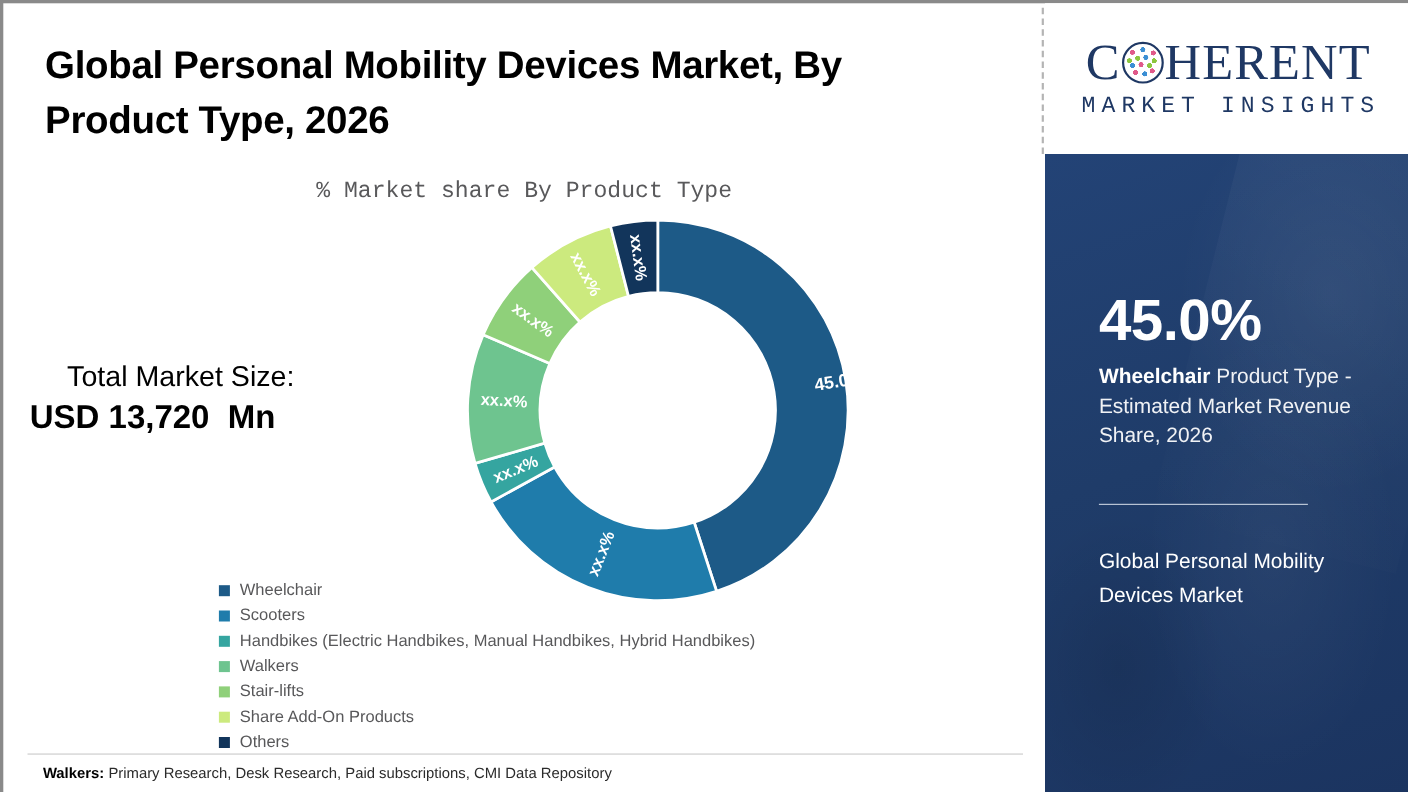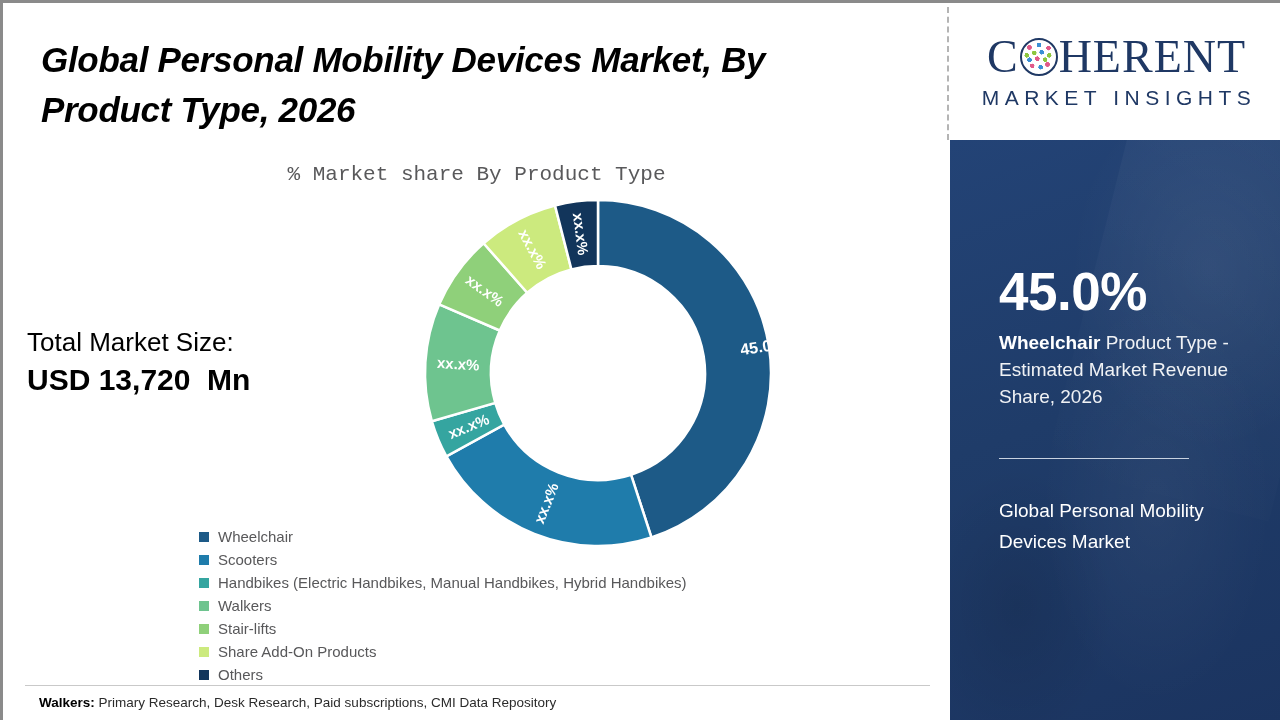--- a/index.html
+++ b/index.html
@@ -27,21 +27,20 @@
   #page-title {
     position: absolute;
     left: 38px; top: 32px;
     width: 830px;
     font-size: 35px;
     font-weight: bold;
     line-height: 1.43;
     color: #000000;
     letter-spacing: -0.3px;
     font-family: "Liberation Sans", sans-serif;
-    font-style: italic;
   }
   #chart-subtitle {
     position: absolute;
     left: 0; top: 160px;
     width: 947px;
     text-align: center;
     font-size: 21px;
     color: #59595b;
     font-family: Liberation Mono, monospace;
   }
@@ -49,20 +48,21 @@
   #total-market {
     position: absolute;
     left: 24px; top: 322px;
     color: #000000;
   }
   #total-market .tm-label {
     font-size: 26px;
     line-height: 1.35;
     font-weight: normal;
     white-space: nowrap;
+    margin-left: 34px;
   }
   #total-market .tm-value {
     font-size: 30px;
     line-height: 1.35;
     font-weight: bold;
     white-space: pre;
     margin-top: 0;
   }
   
   #donut-wrap {
@@ -173,21 +173,21 @@
       radial-gradient(circle at 68% 58%, #8cc63f 0 2.2px, transparent 2.4px),
       radial-gradient(circle at 30% 76%, #e05a8a 0 2.2px, transparent 2.4px),
       radial-gradient(circle at 55% 80%, #3b8fd4 0 2.2px, transparent 2.4px),
       radial-gradient(circle at 75% 72%, #e05a8a 0 2.2px, transparent 2.4px),
       radial-gradient(circle at 50% 50%, #ffffff 0 50%, transparent 50%);
     border: 2.5px solid #1f3864;
     box-sizing: border-box;
   }
   #logo-bottom {
     margin-top: 6px;
-    font-family: Liberation Sans, sans-serif;
+    font-family: Liberation Mono, monospace;
     font-size: 21px;
     color: #1f3864;
     letter-spacing: 5.5px;
     padding-left: 5px;
   }
   #blue-panel {
     position: absolute;
     left: 0; top: 137px;
     width: 333px; height: 583px;
     background:

